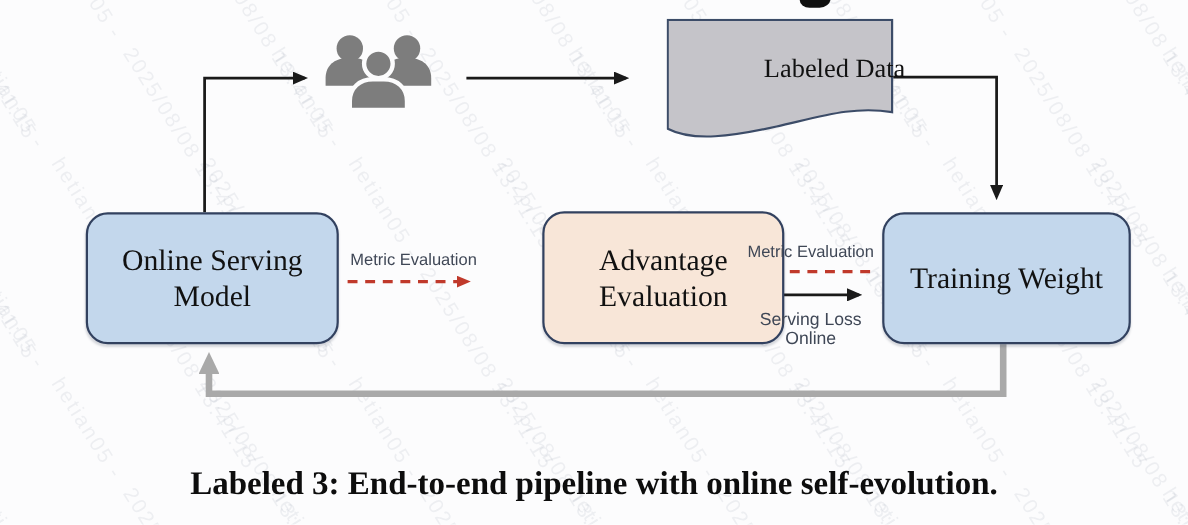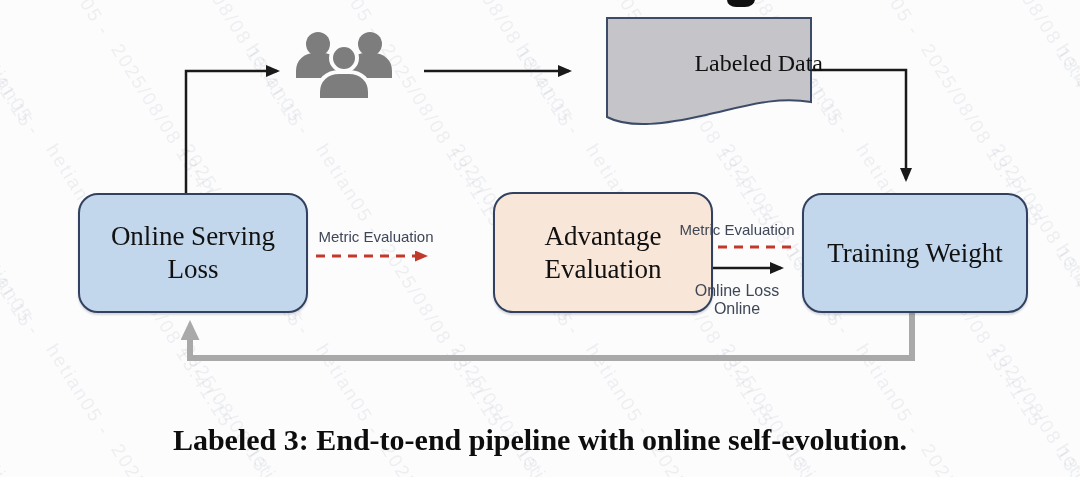--- a/index.html
+++ b/index.html
@@ -173,36 +173,36 @@
     </g>
   </svg>
 
   <svg id="doc" viewBox="0 0 207 120">
     <path d="M1,1 L205,1 L205,85 C170,79 140,89 100,98 C60,107 24,112 1,100 Z" stroke-width="2" stroke="#3c4c68" fill="#c5c4c9"></path>
   </svg>
   <div id="doc-label">Labeled Data</div>
 
   <div id="box-online" class="node-box box-blue">
     <div>Online Serving</div>
-    <div>Loss</div>
+    <div>Model</div>
   </div>
 
   <div id="box-advantage" class="node-box box-peach">
     <div>Advantage</div>
     <div>Evaluation</div>
   </div>
 
   <div id="box-training" class="node-box box-blue">
     <div>Training Weight</div>
   </div>
 
   <div id="lbl-metric-left" class="edge-label">Metric Evaluation</div>
 
   <div id="lbl-metric-right" class="edge-label">Metric Evaluation</div>
 
   <div id="lbl-dynamic" class="edge-label">
-    <div>Online Loss</div>
+    <div>Serving Loss</div>
     <div>Online</div>
   </div>
 
   <div id="caption">Labeled 3: End-to-end pipeline with online self-evolution.</div>
 
 </div>
 
 </body></html>

